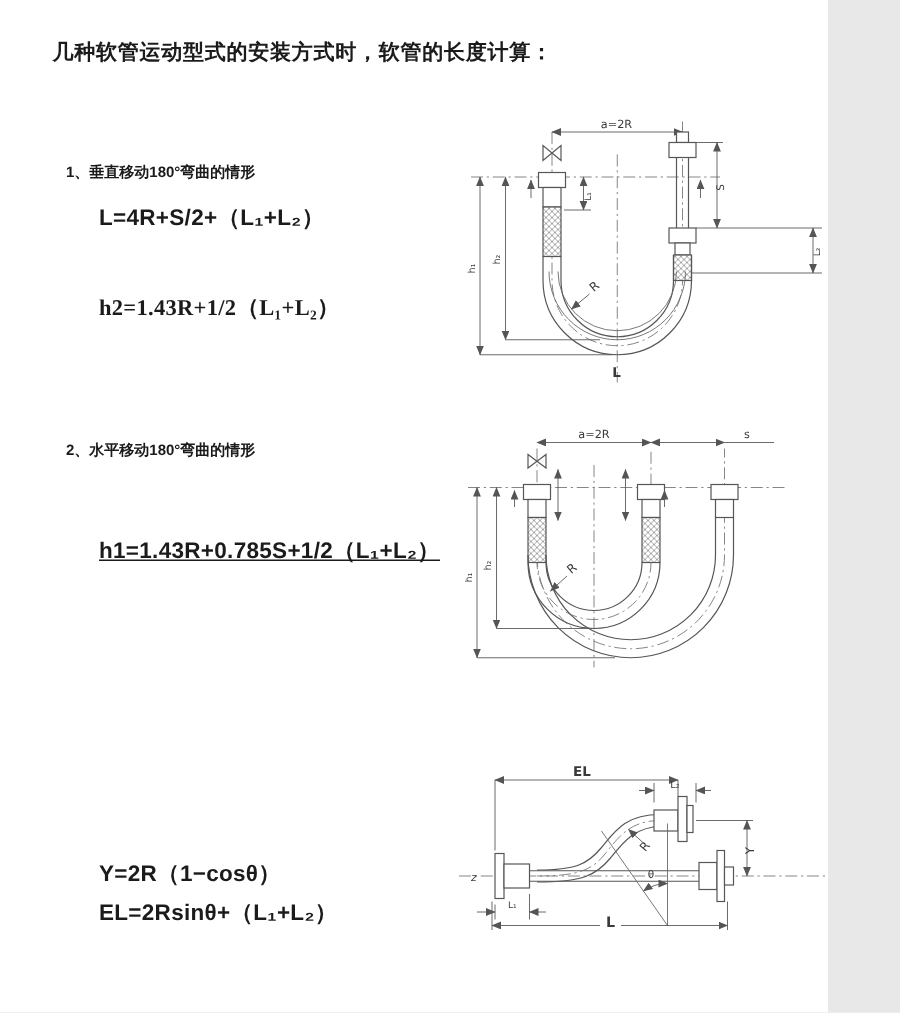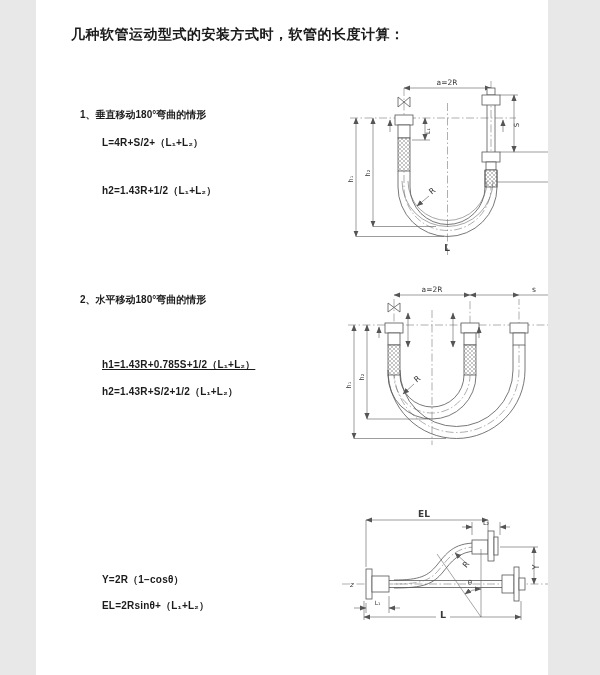--- a/index.html
+++ b/index.html
@@ -1,43 +1,42 @@
 <!DOCTYPE html>
 <html><head>
 <meta charset="utf-8">
 <style>
   html,body{margin:0;padding:0;background:#e8e8e8;}
-  .page{position:relative;width:512px;height:675px;background:#ffffff;overflow:hidden;
-        font-family:"Liberation Sans","DejaVu Sans",sans-serif;color:#1b1b1b;margin-left:36px;}
+  .page{position:relative;width:552px;height:675px;background:#ffffff;overflow:hidden;
+        font-family:"Liberation Sans","DejaVu Sans",sans-serif;color:#1b1b1b;}
   .title{position:absolute;left:35px;top:26px;font-size:14px;font-weight:bold;letter-spacing:0.5px;white-space:nowrap;}
   .sec-heading{position:absolute;font-size:10px;font-weight:bold;white-space:nowrap;}
-  .formula{position:absolute;font-size:10px;font-weight:bold;white-space:nowrap;letter-spacing:0.2px;}
+  .formula{position:absolute;font-size:15px;font-weight:bold;white-space:nowrap;letter-spacing:0.2px;}
   svg{position:absolute;}
   svg text{font-family:"DejaVu Sans","Liberation Sans",sans-serif;fill:#3a3a3a;}
   .ln{stroke:#565656;stroke-width:0.8;fill:none;}
   .thin{stroke:#6a6a6a;stroke-width:0.6;fill:none;}
   .cl{stroke:#787878;stroke-width:0.6;fill:none;stroke-dasharray:8 2.5 1.5 2.5;}
   .dim{stroke:#5a5a5a;stroke-width:0.6;fill:none;}
   .fit{fill:#ffffff;stroke:#565656;stroke-width:0.8;}
   .braid{fill:url(#braidpat);stroke:#565656;stroke-width:0.8;}
 </style>
 </head>
 <body>
 
 <div class="page">
 
   <div class="title">几种软管运动型式的安装方式时，软管的长度计算：</div>
 
   <div class="sec-heading" style="left:44px;top:108px;">1、垂直移动180°弯曲的情形</div>
   <div class="formula" style="left:66px;top:136px;">L=4R+S/2+（L₁+L₂）</div>
-  <div class="formula" style="left:66px;top:184px;">h2=1.43R+1/2（L₁+L₂）</div>
+  <div class="formula" style="left:66px;top:196px;font-family:Liberation Serif, serif;">h2=1.43R+1/2（L₁+L₂）</div>
 
   <div class="sec-heading" style="left:44px;top:293px;">2、水平移动180°弯曲的情形</div>
   <div class="formula" style="left:66px;top:358px;text-decoration:underline;">h1=1.43R+0.785S+1/2（L₁+L₂）</div>
-  <div class="formula" style="left:66px;top:385px;">h2=1.43R+S/2+1/2（L₁+L₂）</div>
 
   <div class="formula" style="left:66px;top:573px;">Y=2R（1−cosθ）</div>
   <div class="formula" style="left:66px;top:599px;">EL=2Rsinθ+（L₁+L₂）</div>
 
   <svg style="left:310px;top:75px;" width="270" height="185" viewBox="0 0 270 185">
     <defs>
       <marker id="arr" orient="auto" markerUnits="userSpaceOnUse" markerWidth="8" markerHeight="8" refX="6" refY="2.6">
         <path d="M0,0 L6.4,2.6 L0,5.2 Z" fill="#555"></path>
       </marker>
       <marker id="arrS" orient="auto-start-reverse" markerUnits="userSpaceOnUse" markerWidth="8" markerHeight="8" refX="6" refY="2.6">

